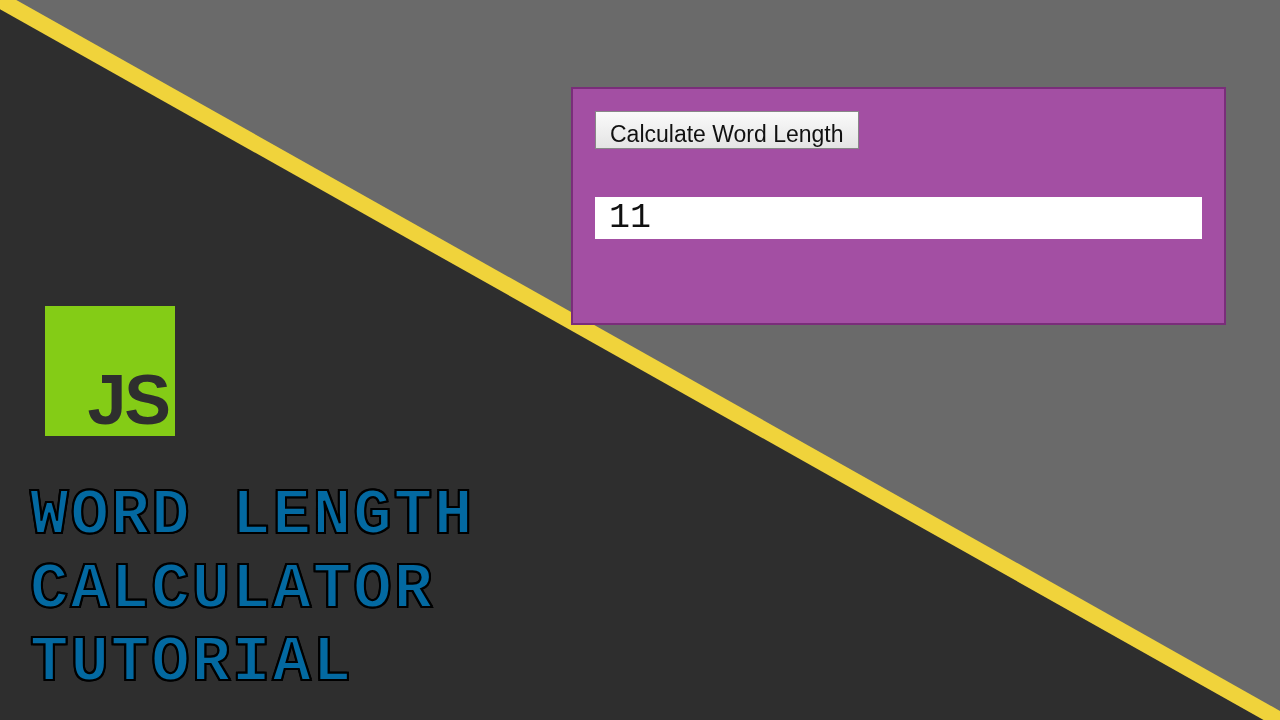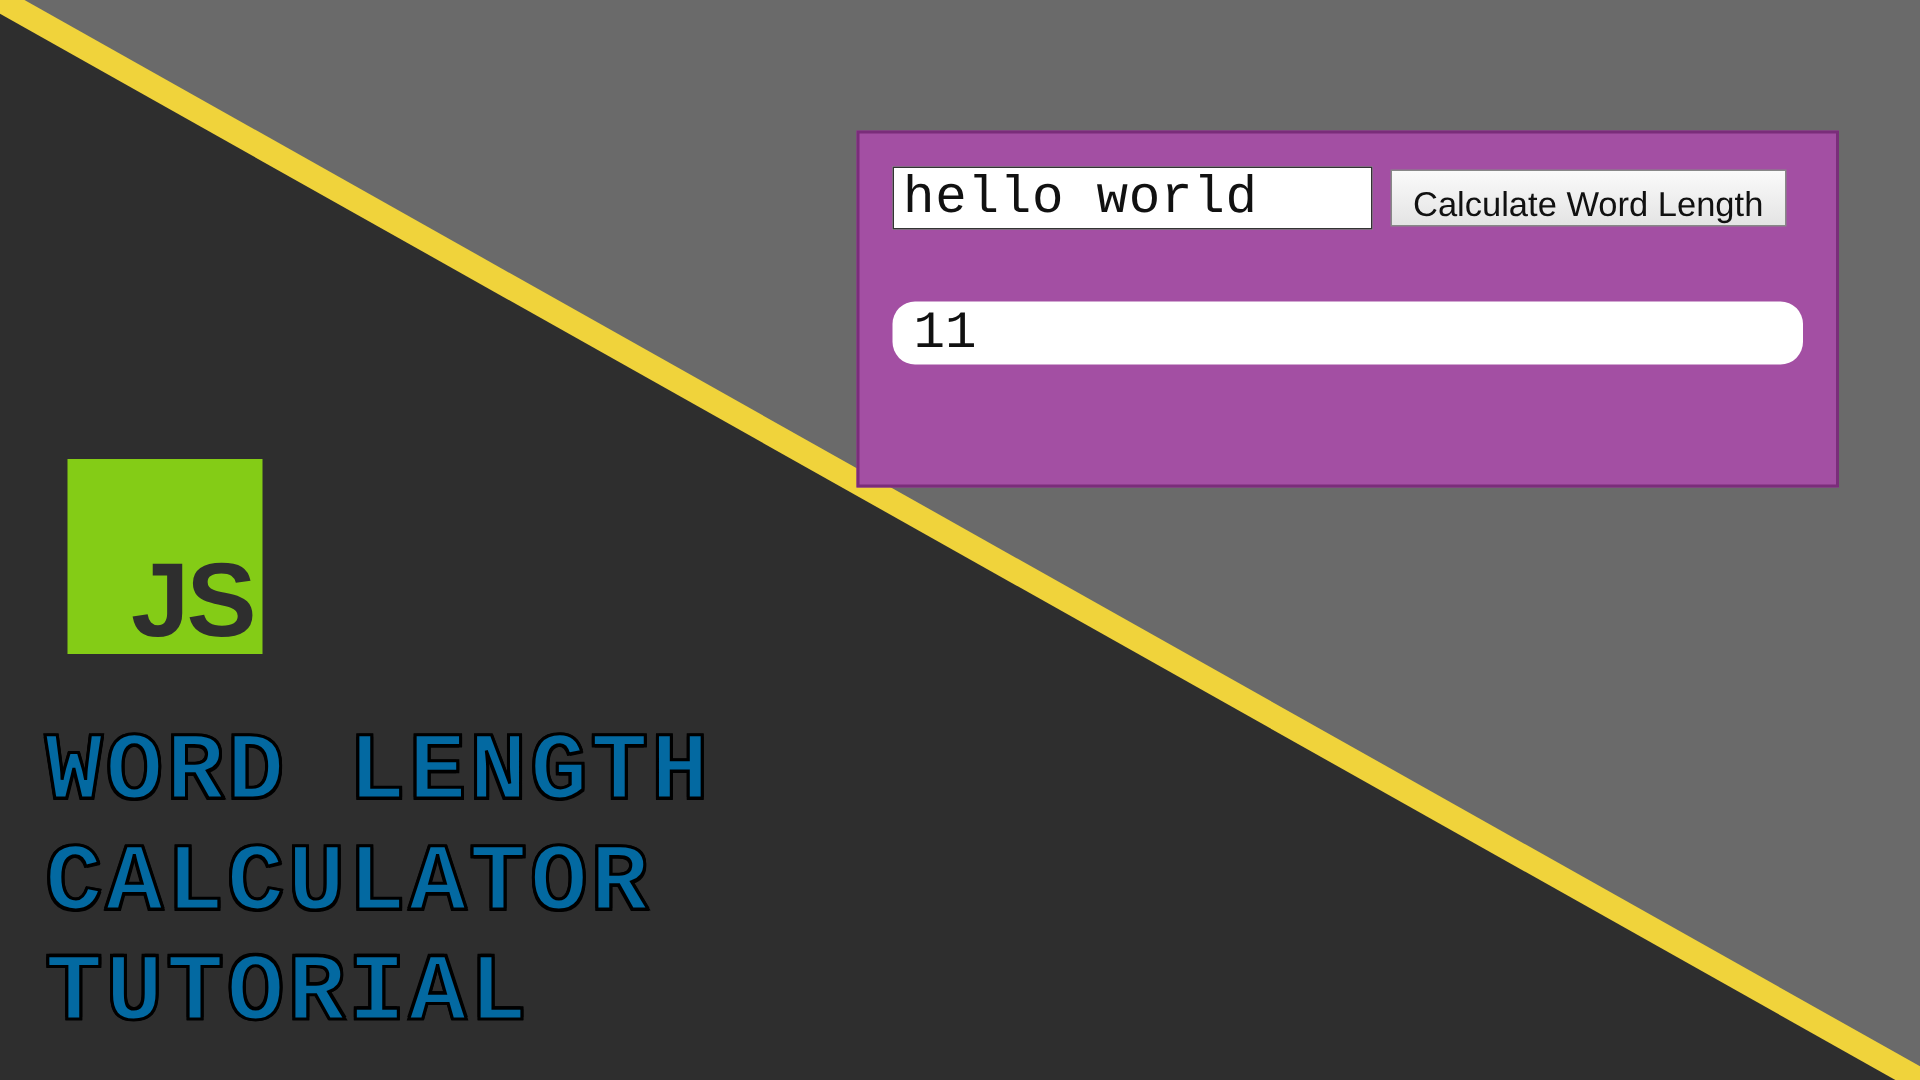--- a/index.html
+++ b/index.html
@@ -121,37 +121,35 @@
     margin-top: 48px;
     background: #fff;
     width: 100%;
     height: 42px;
     font-family: "Courier New", Courier, monospace;
     font-size: 35px;
     padding: 0 14px;
     display: flex;
     align-items: center;
     color: #111;
-    border-radius: 15px;
   }
 </style>
 </head>
 <body>
 
 <div class="bg-grey"></div>
 <div class="bg-dark"></div>
 <div class="stripe"></div>
 
 <div class="js-logo">
   <span>JS</span>
 </div>
 
 <div class="headline"><span>WORD LENGTH</span>
 <span>CALCULATOR</span>
 <span>TUTORIAL</span></div>
 
 <div class="panel">
   <div class="row1">
-    <input class="text-input" type="text" value="hello world" style="">
     <button class="calc-btn">Calculate Word Length</button>
   </div>
   <div class="output">11</div>
 </div>
 
 </body></html>

